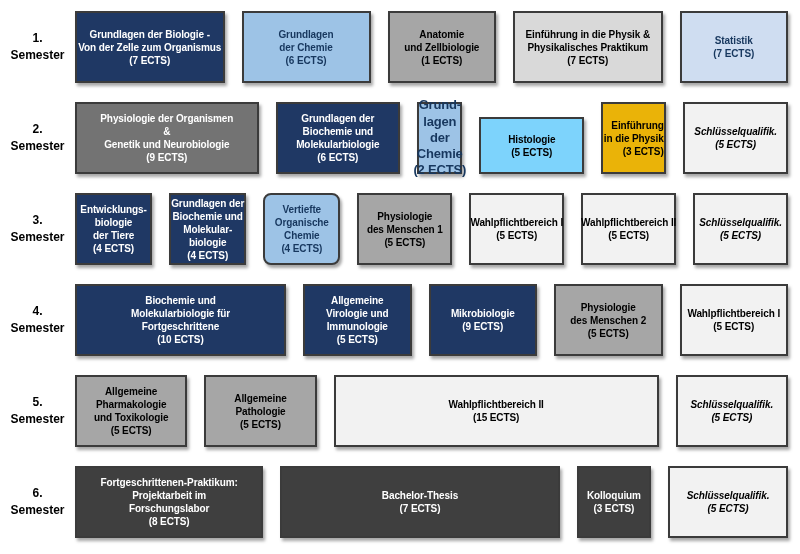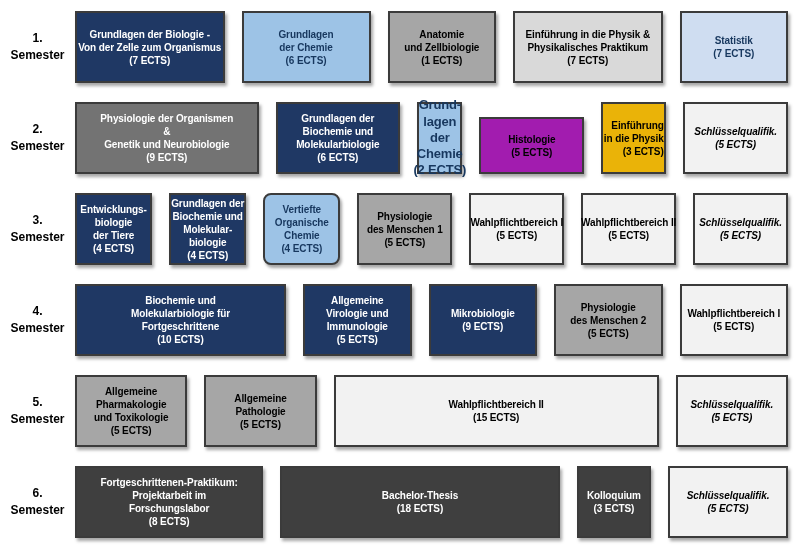--- a/index.html
+++ b/index.html
@@ -101,21 +101,21 @@
 (9 ECTS)</div>
         <div class="block" style="flex-grow: 6; background: rgb(31, 56, 100); color: rgb(255, 255, 255); border-color: rgb(59, 59, 59);">Grundlagen der
 Biochemie und
 Molekularbiologie
 (6 ECTS)</div>
         <div class="block small" style="flex-grow: 2; background: rgb(157, 195, 230); color: rgb(23, 55, 94); border-color: rgb(59, 59, 59);">Grund-
 lagen
 der
 Chemie
 (2 ECTS)</div>
-        <div class="block" style="flex-grow: 5; background: #a21caf; color: rgb(0, 0, 0); border-color: rgb(59, 59, 59); margin-top: 15px;">Histologie
+        <div class="block" style="flex-grow: 5; background: #7dd3fc; color: rgb(0, 0, 0); border-color: rgb(59, 59, 59); margin-top: 15px;">Histologie
 (5 ECTS)</div>
         <div class="block" style="flex-grow: 3; background: #eab308; color: rgb(0, 0, 0); border-color: rgb(59, 59, 59); text-align: right;">Einführung
 in die Physik
 (3 ECTS)</div>
         <div class="block italic" style="flex-grow: 5; background: rgb(242, 242, 242); color: rgb(0, 0, 0); border-color: rgb(59, 59, 59);">Schlüsselqualifik.
 (5 ECTS)</div>
       </div>
     </div>
     <div class="row">
       <div class="sem-label">3.
@@ -185,20 +185,20 @@
     </div>
     <div class="row">
       <div class="sem-label">6.
 Semester</div>
       <div class="blocks">
         <div class="block" style="flex-grow: 8; background: rgb(63, 63, 63); color: rgb(255, 255, 255); border-color: rgb(59, 59, 59);">Fortgeschrittenen-Praktikum:
 Projektarbeit im
 Forschungslabor
 (8 ECTS)</div>
         <div class="block" style="flex-grow: 12; background: rgb(63, 63, 63); color: rgb(255, 255, 255); border-color: rgb(59, 59, 59);">Bachelor-Thesis
-(18 ECTS)</div>
+(7 ECTS)</div>
         <div class="block" style="flex-grow: 3; background: rgb(63, 63, 63); color: rgb(255, 255, 255); border-color: rgb(59, 59, 59);">Kolloquium
 (3 ECTS)</div>
         <div class="block italic" style="flex-grow: 5; background: rgb(242, 242, 242); color: rgb(0, 0, 0); border-color: rgb(59, 59, 59);">Schlüsselqualifik.
 (5 ECTS)</div>
       </div>
     </div>
   </div>
 
 </body></html>

